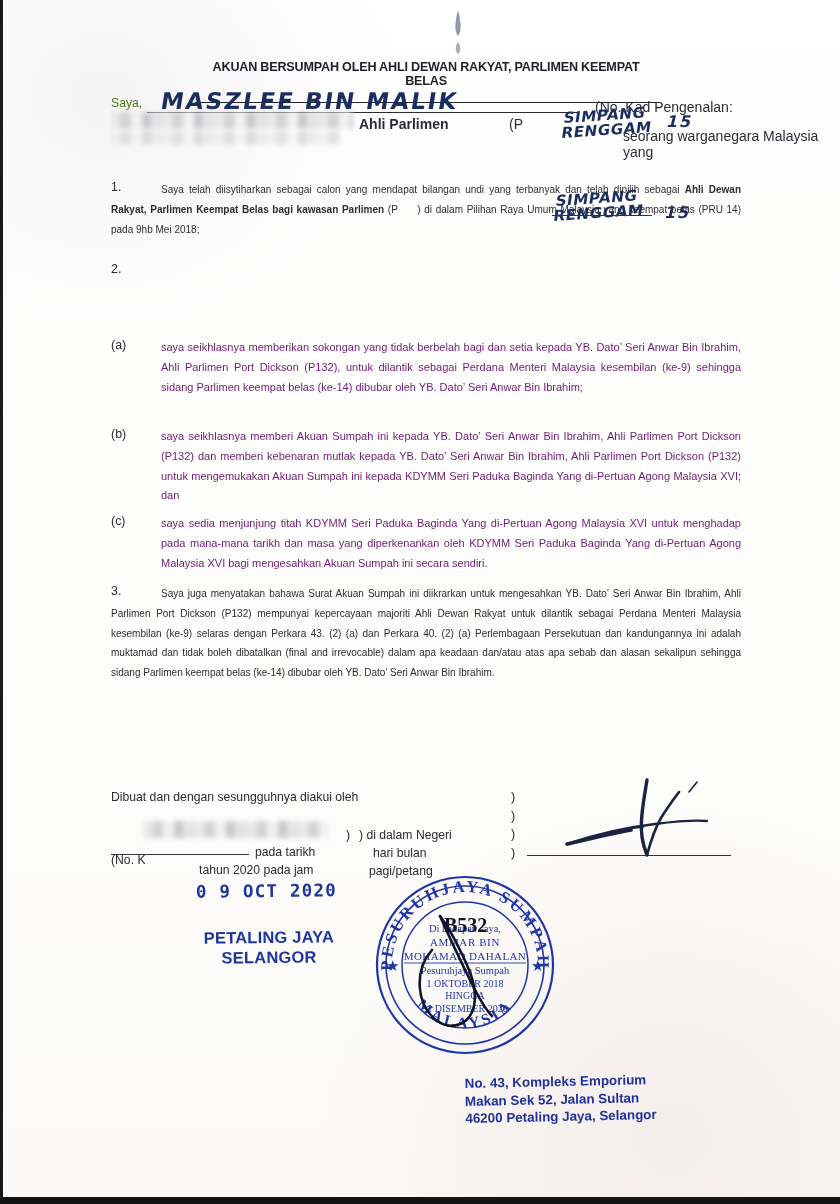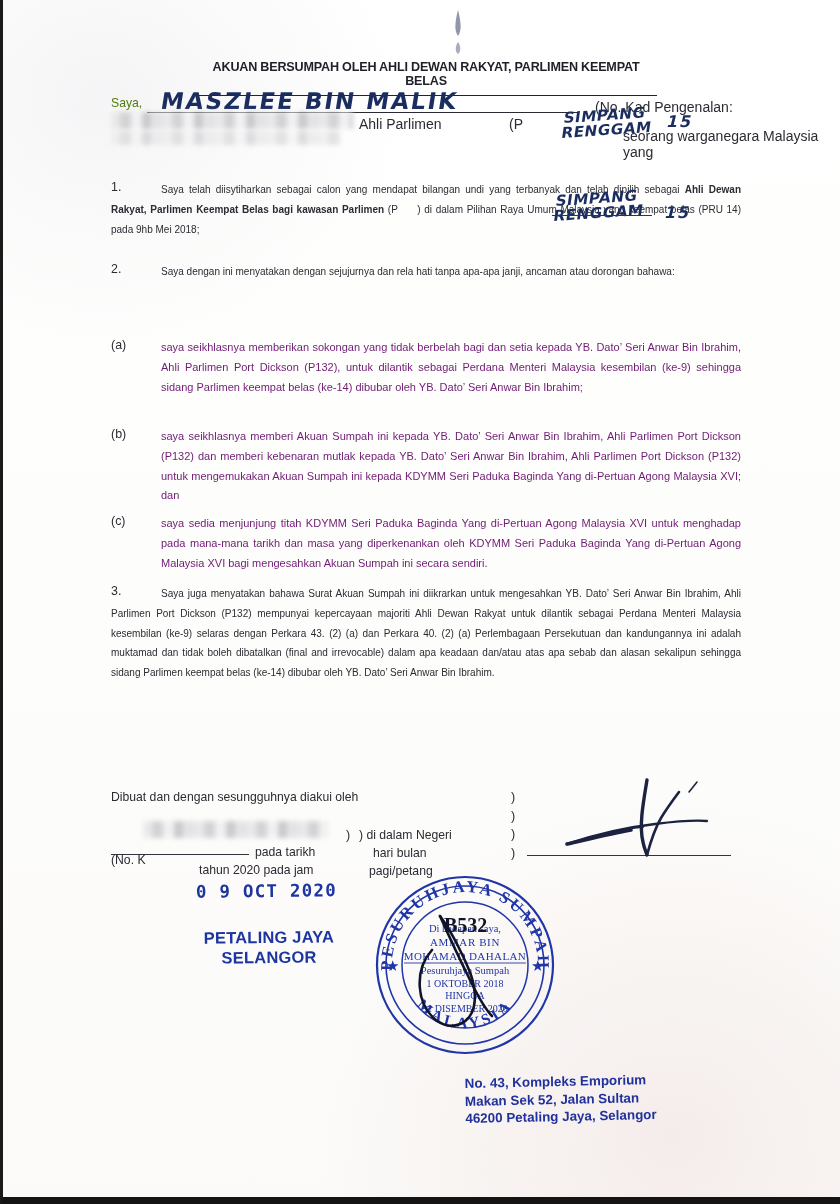--- a/index.html
+++ b/index.html
@@ -34,21 +34,21 @@
     position: absolute;
     left: 192px;
     top: 60px;
     width: 462px;
     text-align: center;
     font-size: 12.6px;
     font-weight: bold;
     letter-spacing: -0.2px;
     color: #1f1f28;
     border-bottom: 1.4px solid #23232b;
-    padding-bottom: 7px;
+    padding-bottom: 14px;
   }
   .sava-label {
     position: absolute;
     left: 108px;
     top: 96px;
     font-size: 12.2px;
     color: #4d7c0f;
   }
   .name-rule {
     position: absolute;
@@ -233,21 +233,21 @@
 
   <div class="sava-label">Saya,</div>
   <div class="name-rule"></div>
   <div class="hw" id="hw-name">MASZLEE BIN MALIK</div>
 
   <div class="kad-label" style="left:592px; top:99px;">(No. Kad Pengenalan:</div>
 
   <div class="redact" style="left:108px; top:112px; width:242px; height:17px;"></div>
   <div class="redact" style="left:108px; top:131px; width:230px; height:14px; opacity:0.6;"></div>
 
-  <div class="kad-label" style="left:356px; top:116px;">Ahli Parlimen</div>
+  <div class="kad-label" style="left:356px; top:116px;font-weight:bold;">Ahli Parlimen</div>
   <div class="kad-label" style="left:620px; top:128px;">seorang warganegara Malaysia yang</div>
   <div class="kad-label" style="left:506px; top:116px;">(P</div>
 
   <div class="hw" id="hw-konst-1">
     <div>SIMPANG</div>
     <div>RENGGAM</div>
   </div>
   <div class="hw" id="hw-p-1">15</div>
 
 
@@ -256,21 +256,20 @@
     <span>Saya telah diisytiharkan sebagai calon yang mendapat bilangan undi yang terbanyak dan telah dipilih sebagai </span><b>Ahli Dewan Rakyat, Parlimen Keempat Belas bagi kawasan Parlimen</b><span> (P </span><span style="display:inline-block;width:16px"></span><span>) di dalam Pilihan Raya Umum Malaysia yang keempat belas (PRU 14) pada 9hb Mei 2018;</span>
   </div>
   <div class="hw" id="hw-konst-2">
     <div>SIMPANG</div>
     <div>RENGGAM</div>
   </div>
   <div class="rule" style="left:549px; top:215px; width:100px;"></div>
   <div class="hw" id="hw-p-2">15</div>
 
   <div class="para-num" style="top:262px;">2.</div>
-  <div class="para-body-ind" style="top:262px; left:108px; width:630px; text-indent:50px;">Saya dengan ini menyatakan dengan sejujurnya dan rela hati tanpa apa-apa janji, ancaman atau dorongan bahawa:</div>
 
   <div class="para-num" style="top:338px;">(a)</div>
   <div class="para-body" style="top:338px;">saya seikhlasnya memberikan sokongan yang tidak berbelah bagi dan setia kepada YB. Dato’ Seri Anwar Bin Ibrahim, Ahli Parlimen Port Dickson (P132), untuk dilantik sebagai Perdana Menteri Malaysia kesembilan (ke-9) sehingga sidang Parlimen keempat belas (ke-14) dibubar oleh YB. Dato’ Seri Anwar Bin Ibrahim;</div>
 
   <div class="para-num" style="top:427px;">(b)</div>
   <div class="para-body" style="top:427px;">saya seikhlasnya memberi Akuan Sumpah ini kepada YB. Dato’ Seri Anwar Bin Ibrahim, Ahli Parlimen Port Dickson (P132) dan memberi kebenaran mutlak kepada YB. Dato’ Seri Anwar Bin Ibrahim, Ahli Parlimen Port Dickson (P132) untuk mengemukakan Akuan Sumpah ini kepada KDYMM Seri Paduka Baginda Yang di-Pertuan Agong Malaysia XVI; dan</div>
 
   <div class="para-num" style="top:514px;">(c)</div>
   <div class="para-body" style="top:514px;">saya sedia menjunjung titah KDYMM Seri Paduka Baginda Yang di-Pertuan Agong Malaysia XVI untuk menghadap pada mana-mana tarikh dan masa yang diperkenankan oleh KDYMM Seri Paduka Baginda Yang di-Pertuan Agong Malaysia XVI bagi mengesahkan Akuan Sumpah ini secara sendiri.</div>
 

